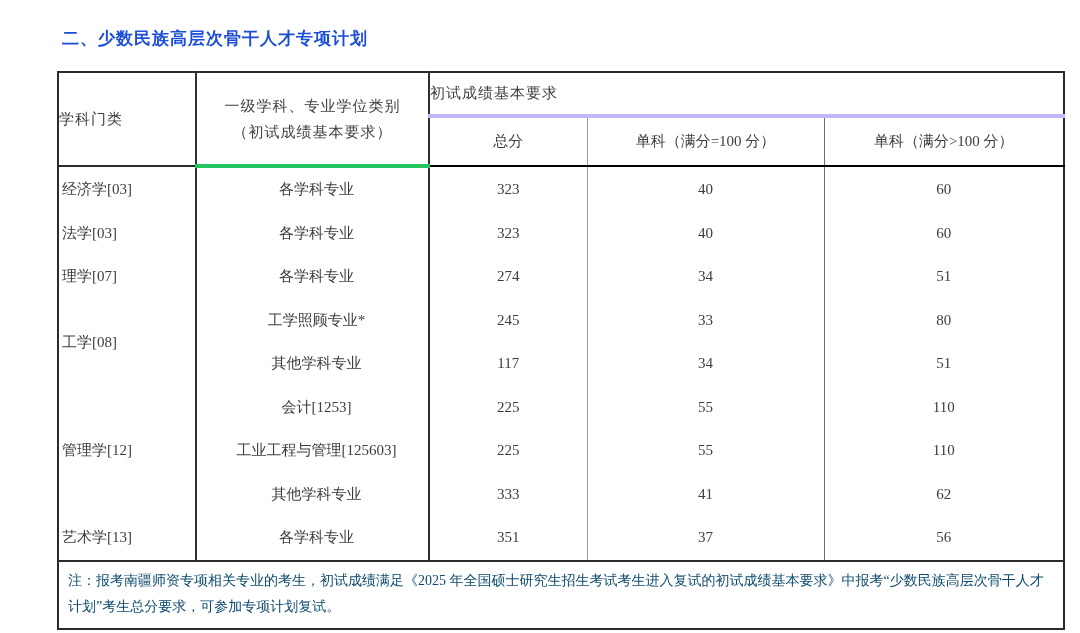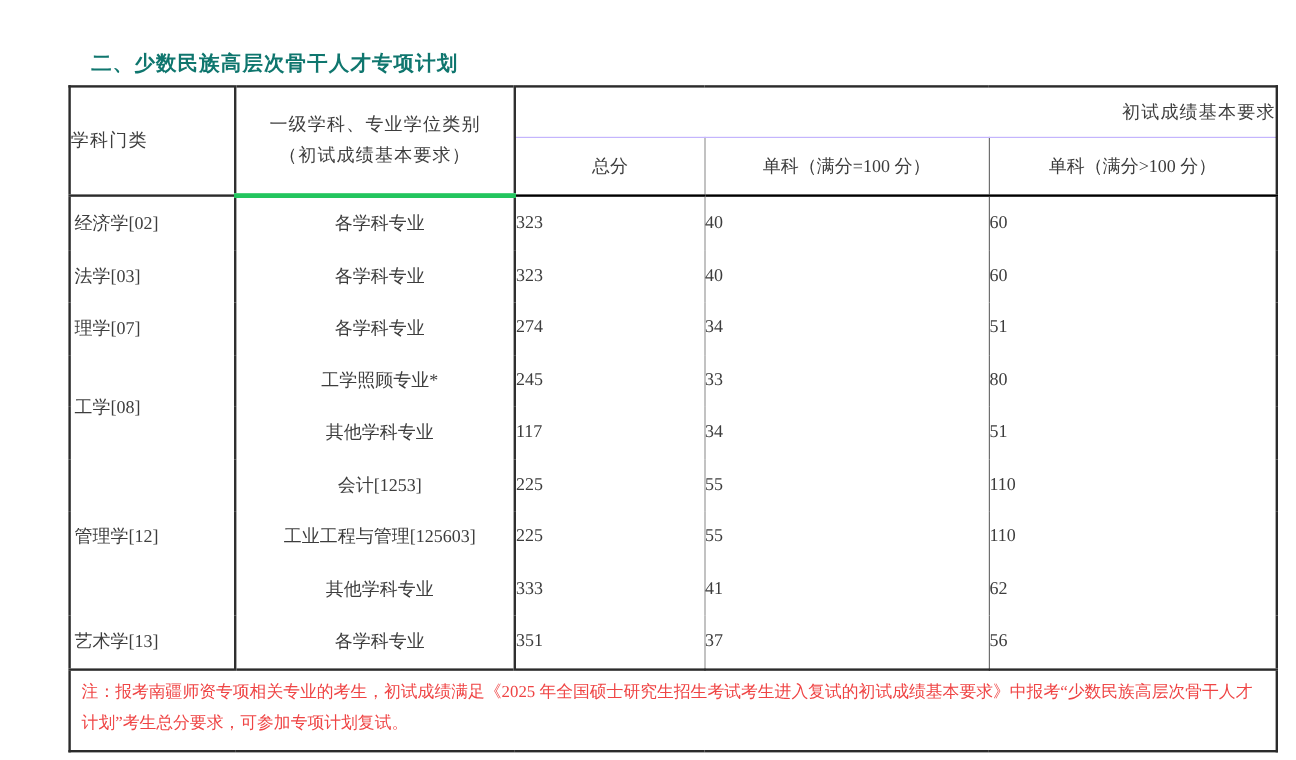--- a/index.html
+++ b/index.html
@@ -2,50 +2,50 @@
 <html><head>
 <meta charset="utf-8">
 <style>
   html,body{margin:0;padding:0;}
   body{
     width:1080px;height:633px;background:#ffffff;position:relative;
     font-family:"Liberation Serif","DejaVu Serif",serif;
     color:#3d3d3d;overflow:hidden;
   }
   .title{
-    position:absolute;left:62px;top:27px;margin:14px;
+    position:absolute;left:62px;top:27px;margin:0;
     font-family:"Liberation Sans","DejaVu Sans",sans-serif;
-    font-size:17px;font-weight:bold;color:#0f766e;letter-spacing:1px;
+    font-size:17px;font-weight:bold;color:#1d4ed8;letter-spacing:1px;
   }
   .tablewrap{position:absolute;left:57px;top:71px;}
   table{
     border-collapse:collapse;table-layout:fixed;width:1006px;
     font-size:15px;color:#3d3d3d;
   }
   table{border:2px solid #2b2b2b;}
   th,td{padding:0;font-weight:normal;vertical-align:middle;}
   
   .bl-dark{border-left:2px solid #2f2f2f;}
   .bl-gray{border-left:1px solid #9a9a9a;}
   .bl-mid{border-left:1px solid #6f6f6f;}
   
   .cat-h{height:88px;text-align:left;border-bottom:2px solid #2b2b2b;letter-spacing:1px;}
   .disc-h{text-align:center;border-bottom:4px solid #22c55e;line-height:26px;letter-spacing:1px;}
-  .group-h{height:41px;text-align:right;border-bottom:1px solid #c4b5fd;letter-spacing:1px;}
+  .group-h{height:41px;text-align:left;border-bottom:4px solid #c4b5fd;letter-spacing:1px;}
   .sub-h{height:47px;text-align:center;border-bottom:2px solid #000000;}
   
   tbody td{height:43.5px;}
   td.cat{text-align:left;padding-left:3px;}
   td.maj{text-align:center;padding-left:8px;}
-  td.num{}
+  td.num{text-align:center;}
   
   .note{
     border-top:2px solid #2b2b2b;
     padding:6px 9px 8px 9px;height:auto;
-    font-size:14px;line-height:26px;text-align:left;color:#ef4444;
+    font-size:14px;line-height:26px;text-align:left;color:#0c4a6e;
   }
 </style>
 </head>
 <body>
 
 <h1 class="title">二、少数民族高层次骨干人才专项计划</h1>
 
 <div class="tablewrap">
   <table>
     <colgroup>
@@ -65,21 +65,21 @@
         <th class="group-h bl-dark" colspan="3">初试成绩基本要求</th>
       </tr>
       <tr>
         <th class="sub-h bl-dark">总分</th>
         <th class="sub-h bl-gray">单科（满分=100 分）</th>
         <th class="sub-h bl-mid">单科（满分&gt;100 分）</th>
       </tr>
     </thead>
     <tbody>
       <tr>
-        <td class="cat">经济学[02]</td>
+        <td class="cat">经济学[03]</td>
         <td class="maj bl-dark">各学科专业</td>
         <td class="num bl-dark">323</td>
         <td class="num bl-gray">40</td>
         <td class="num bl-mid">60</td>
       </tr>
       <tr>
         <td class="cat">法学[03]</td>
         <td class="maj bl-dark">各学科专业</td>
         <td class="num bl-dark">323</td>
         <td class="num bl-gray">40</td>

